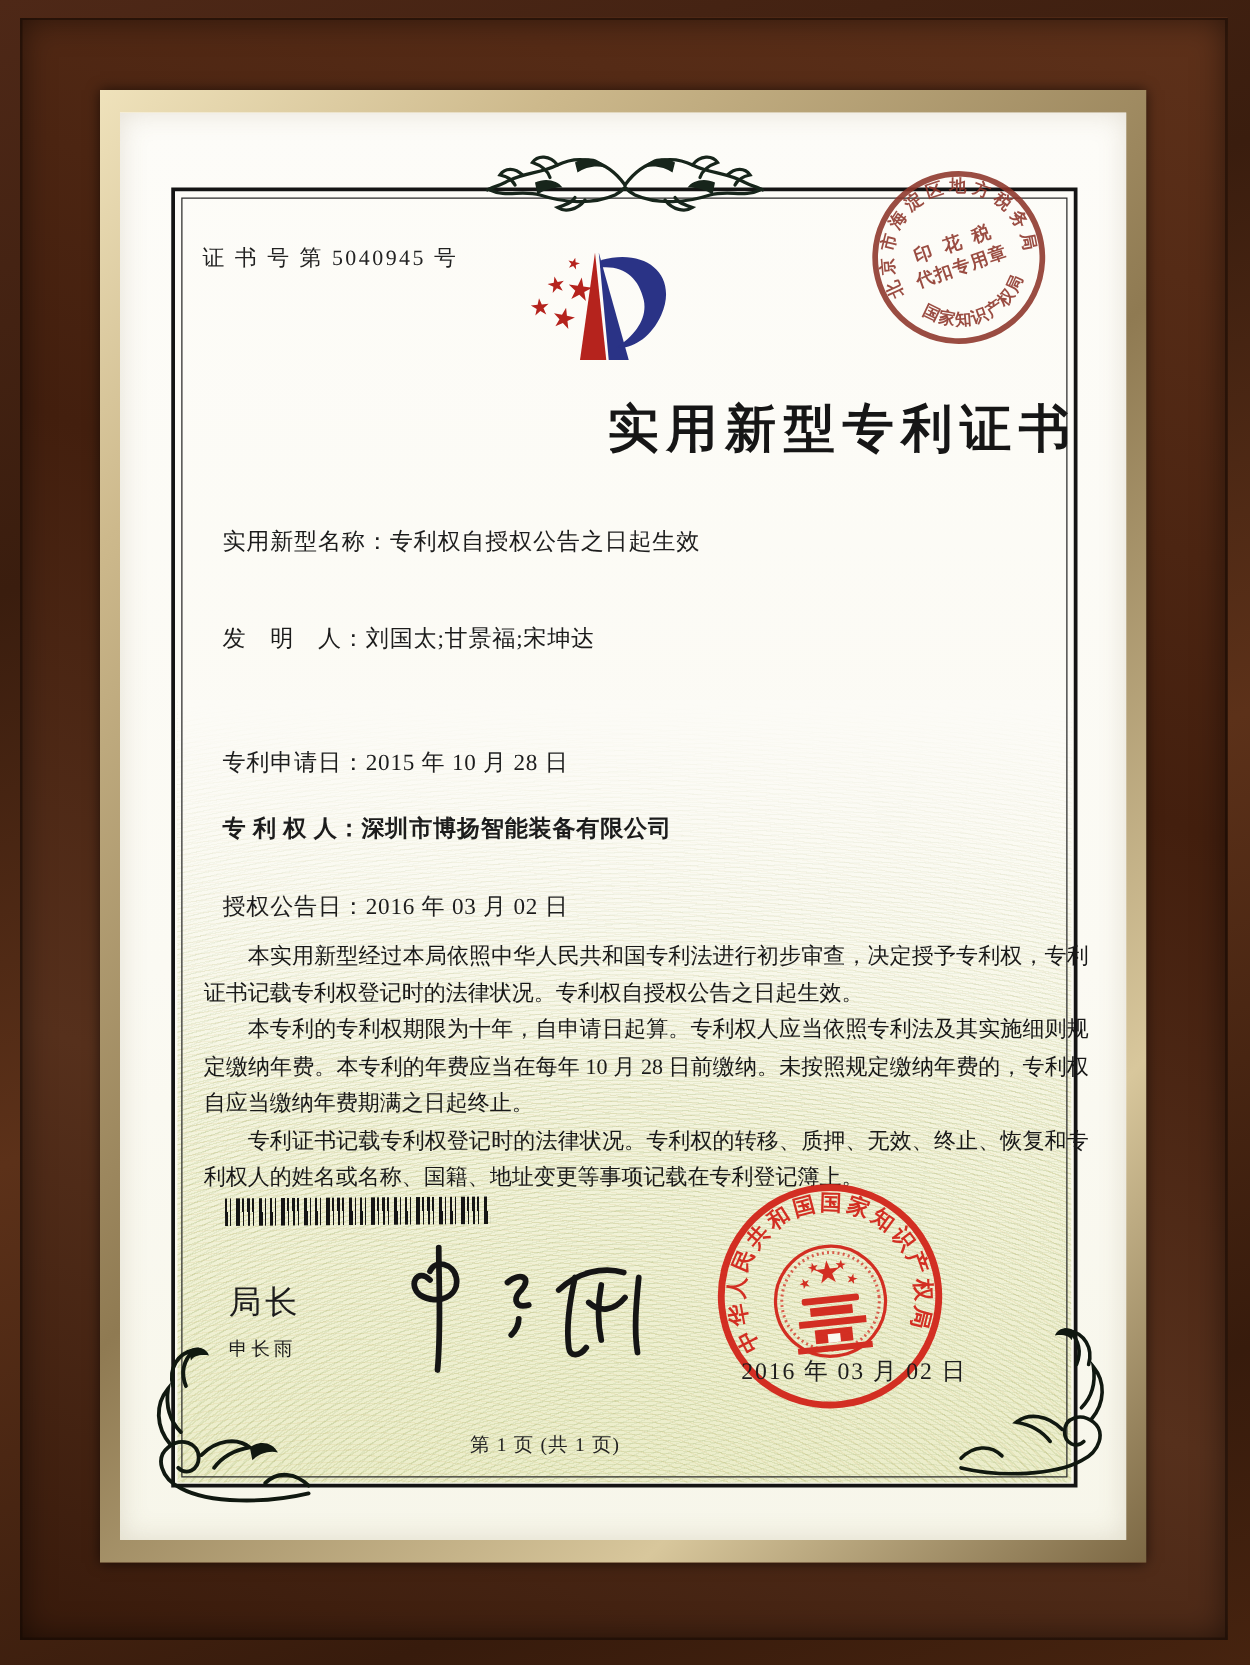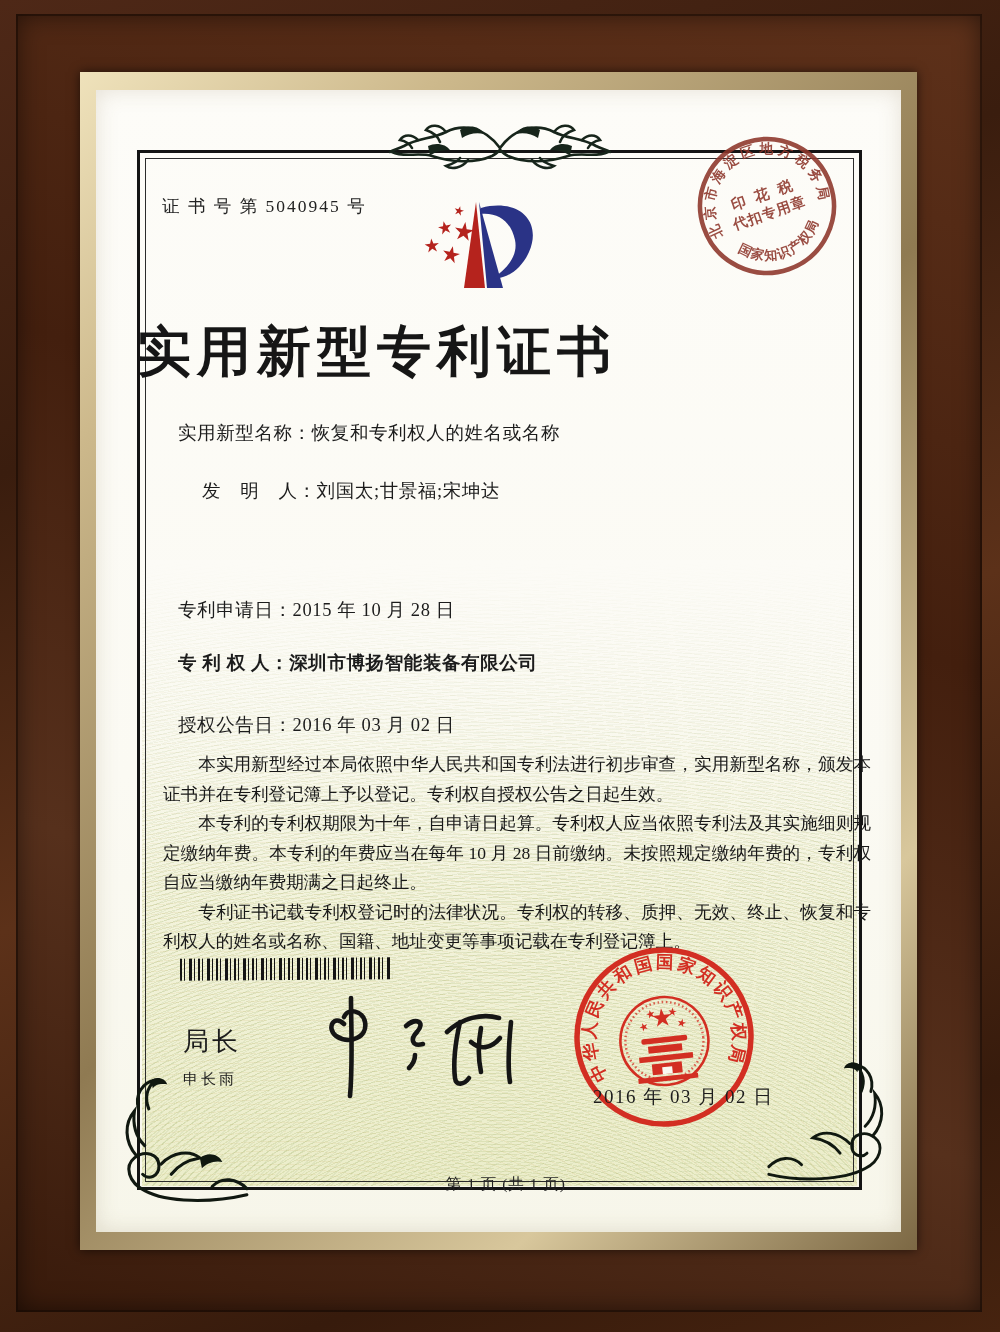--- a/index.html
+++ b/index.html
@@ -35,42 +35,42 @@
   .orn{position:absolute;z-index:3;}
   .orn-top{left:292px;top:26px;width:224px;height:58px;}
   .orn-bl{left:18px;top:980px;width:138px;height:138px;}
   .orn-br{left:668px;top:948px;width:130px;height:160px;transform:scaleX(-1);}
 
   
   .abs{position:absolute;z-index:4;}
   .cert-no{left:66px;top:104px;font-size:17.5px;letter-spacing:2px;color:#222;}
   .logo{left:323px;top:108px;width:132px;height:102px;}
   .stamp{left:595px;top:40px;width:152px;height:152px;transform:rotate(-19deg);opacity:.88;}
-  .title{left:41px;right:39px;top:226px;text-align:left;font-size:54px;font-weight:700;letter-spacing:6px;color:#161616;}
+  .title{left:41px;right:39px;top:226px;text-align:right;font-size:41px;font-weight:700;letter-spacing:6px;color:#161616;}
 
   .field{left:82px;font-size:18.5px;letter-spacing:.6px;white-space:nowrap;}
   .field .lab{display:inline-block;}
-  .f0{top:330px;} .f1{top:388px;margin-left:24px;} .f2{top:446px;font-family:"Liberation Mono","DejaVu Sans Mono",monospace;font-size:18px;}
+  .f0{top:330px;} .f1{top:408px;} .f2{top:446px;font-family:"Liberation Mono","DejaVu Sans Mono",monospace;font-size:18px;}
   .f2 .lab{font-family:"Liberation Serif","DejaVu Serif",serif;font-size:18.5px;}
   .f3{top:507px;} .f4{top:560px;font-weight:bold;} .f5{top:622px;}
 
   .body-text{left:67px;top:660px;width:708px;font-size:17.6px;line-height:29.5px;text-align:justify;color:#181818;}
   .body-text p{margin:0;text-indent:2em;}
 
   .barcode{left:84px;top:868px;width:212px;height:22px;z-index:4;
     background:
       repeating-linear-gradient(90deg,#151515 0 2px,rgba(0,0,0,0) 2px 4px,#151515 4px 5px,rgba(0,0,0,0) 5px 9px,#151515 9px 12px,rgba(0,0,0,0) 12px 14px,#151515 14px 15px,rgba(0,0,0,0) 15px 18px);
     transform:rotate(-.4deg);}
   .officer-title{left:87px;top:934px;font-size:26px;letter-spacing:3px;}
   .officer-name{left:87px;top:980px;font-size:15px;letter-spacing:3px;}
   .signature{left:218px;top:902px;width:215px;height:115px;z-index:5;}
 
   .seal{left:472px;top:851px;width:192px;height:192px;z-index:4;transform:rotate(-6deg);opacity:.95;}
   .seal-date{left:497px;top:994px;font-size:19px;letter-spacing:1.5px;color:#1d1d1d;z-index:6;}
-  .footer{left:280px;top:1056px;width:190px;text-align:right;font-size:15.5px;letter-spacing:1px;z-index:4;color:#222;margin-top:28px;}
+  .footer{left:280px;top:1056px;width:190px;text-align:left;font-size:15.5px;letter-spacing:1px;z-index:4;color:#222;}
 
   .maroon{fill:#8d352a;}
   .sealred{fill:#d2251a;}
 </style>
 </head>
 <body>
 
 <div class="photo">
   <div class="wood"></div>
   <div class="wood-inner"></div>
@@ -147,28 +147,28 @@
       </text>
       <text class="maroon" font-size="13" letter-spacing="1" font-weight="bold">
         <textPath href="#taxbot" xlink:href="#taxbot">国家知识产权局</textPath>
       </text>
       <text x="75" y="68" text-anchor="middle" class="maroon" font-size="14.5" letter-spacing="3" font-weight="bold">印 花 税</text>
       <text x="75" y="87" text-anchor="middle" class="maroon" font-size="14" letter-spacing="1" font-weight="bold">代扣专用章</text>
     </svg>
 
     <div class="abs title">实用新型专利证书</div>
 
-    <div class="abs field f0"><span class="lab">实用新型名称：</span><span>恢复和专利权人的姓名或名称</span></div>
+    <div class="abs field f0"><span class="lab">实用新型名称：</span><span>专利权自授权公告之日起生效</span></div>
     <div class="abs field f1"><span class="lab">发　明　人：</span><span>刘国太;甘景福;宋坤达</span></div>
     <div class="abs field f3"><span class="lab">专利申请日：</span><span>2015 年 10 月 28 日</span></div>
     <div class="abs field f4"><span class="lab">专 利 权 人：</span><span>深圳市博扬智能装备有限公司</span></div>
     <div class="abs field f5"><span class="lab">授权公告日：</span><span>2016 年 03 月 02 日</span></div>
 
     <div class="abs body-text">
-      <p>本实用新型经过本局依照中华人民共和国专利法进行初步审查，实用新型名称，颁发本证书并在专利登记簿上予以登记。专利权自授权公告之日起生效。</p>
+      <p>本实用新型经过本局依照中华人民共和国专利法进行初步审查，决定授予专利权，专利证书记载专利权登记时的法律状况。专利权自授权公告之日起生效。</p>
       <p>本专利的专利权期限为十年，自申请日起算。专利权人应当依照专利法及其实施细则规定缴纳年费。本专利的年费应当在每年 10 月 28 日前缴纳。未按照规定缴纳年费的，专利权自应当缴纳年费期满之日起终止。</p>
       <p>专利证书记载专利权登记时的法律状况。专利权的转移、质押、无效、终止、恢复和专利权人的姓名或名称、国籍、地址变更等事项记载在专利登记簿上。</p>
     </div>
 
     <div class="abs barcode"></div>
 
     <div class="abs officer-title">局长</div>
     <div class="abs officer-name">申长雨</div>
 
     <svg class="abs signature" viewBox="0 0 215 115">

